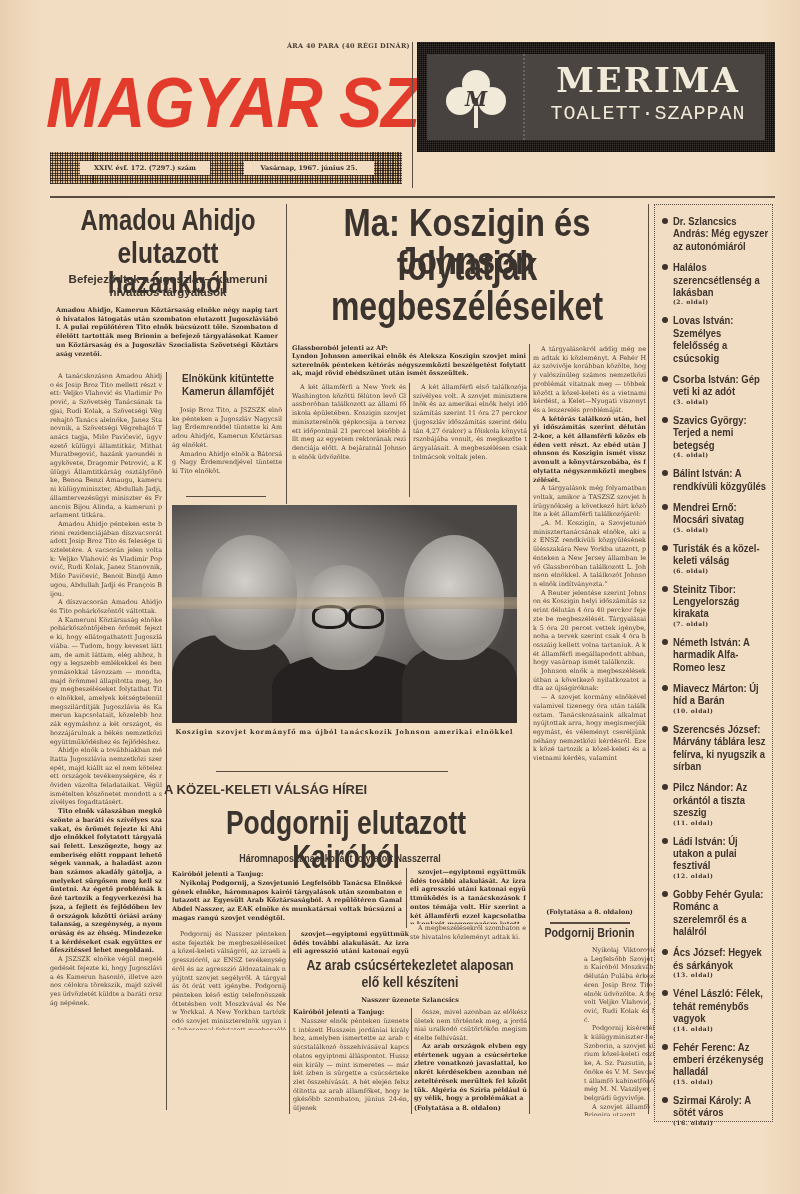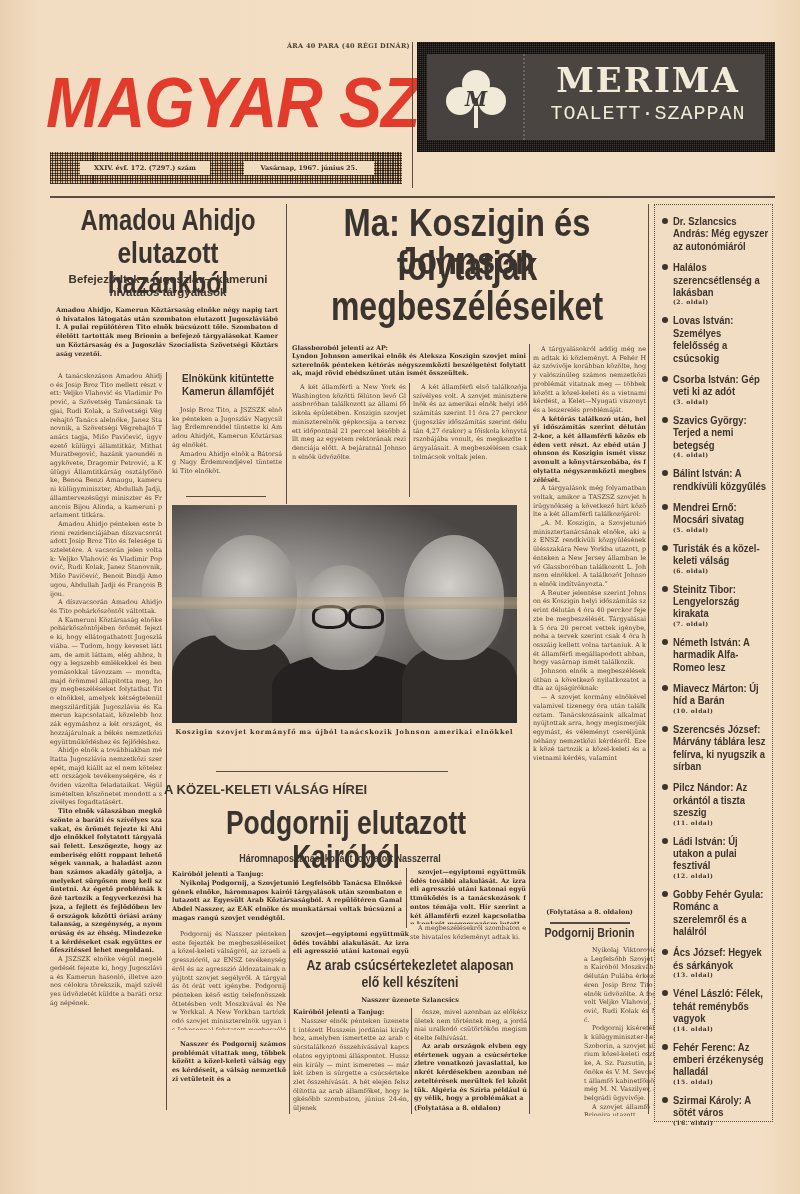--- a/index.html
+++ b/index.html
@@ -175,23 +175,20 @@
   <div class="abs rule-v" style="left:406px;top:868px;height:60px;"></div>
   <div class="abs body" style="left:410px;top:868px;width:116px;height:56px;">
       <p class="lead">szovjet—egyiptomi együttműködés további alakulását. Az izraeli agresszió utáni katonai együttműködés is a tanácskozások fontos témája volt. Hír szerint a két államférfi ezzel kapcsolatban konkrét megegyezésre jutott.</p>
     </div>
   <div class="abs body" style="left:410px;top:924px;width:116px;height:28px;">
       <p>A megbeszélésekről szombaton este hivatalos közleményt adtak ki.</p>
     </div>
   <div class="abs body" style="left:172px;top:930px;width:114px;height:100px;">
       <p>Podgornij és Nasszer pénteken este fejezték be megbeszéléseiket a közel-keleti válságról, az izraeli agresszióról, az ENSZ tevékenységéről és az agresszió áldozatainak nyújtott szovjet segélyről. A tárgyalás öt órát vett igénybe. Podgornij pénteken késő estig telefonösszeköttetésben volt Moszkvával és New Yorkkal. A New Yorkban tartózkodó szovjet miniszterelnök ugyan is Johnsonnal folytatott megbeszélései előtt többször felhívta Podgornijt.</p>
     </div>
-  <div class="abs body lead" style="left:172px;top:1040px;width:114px;height:72px;">
-      <p>Nasszer és Podgornij számos problémát vitattak meg, többek között a közel-keleti válság egyes kérdéseit, a válság nemzetközi vetületeit és a</p>
-    </div>
   <div class="abs rule-v" style="left:289px;top:930px;height:184px;"></div>
   <div class="abs body lead" style="left:293px;top:930px;width:116px;height:26px;">
       <p>szovjet—egyiptomi együttműködés további alakulását. Az izraeli agresszió utáni katonai együttműködés is a tanácskozások fontos témája volt. Hír szerint a két államférfi ezzel kapcsolatban konkrét megegyezésre jutott.</p>
     </div>
 
   <div class="abs hl" style="left:280px;top:956px;width:260px;font-size:15px;transform:scaleX(.82);line-height:1.15;">Az arab csúcsértekezletet alaposan elő kell készíteni</div>
   <div class="abs body lead" style="left:293px;top:996px;width:234px;text-align:center;">Nasszer üzenete Szlancsics</div>
   <div class="abs body lead" style="left:293px;top:1008px;width:116px;">Kairóból jelenti a Tanjug:</div>
   <div class="abs body" style="left:293px;top:1017px;width:116px;height:96px;">
       <p>Nasszer elnök pénteken üzenetet intézett Husszein jordániai királyhoz, amelyben ismertette az arab csúcstalálkozó összehívásával kapcsolatos egyiptomi álláspontot. Husszein király — mint ismeretes — már két ízben is sürgette a csúcsértekezlet összehívását. A hét elején felszólította az arab államfőket, hogy legkésőbb szombaton, június 24-én, üljenek</p>

